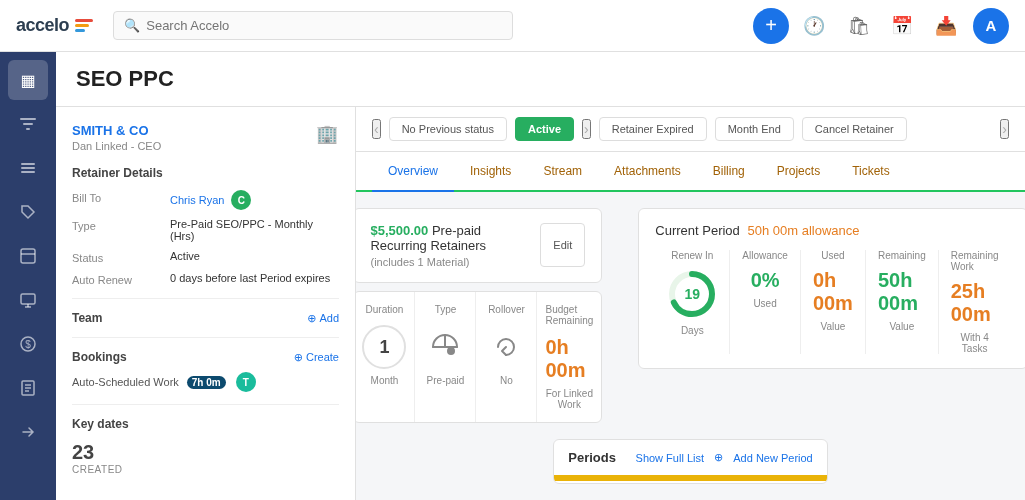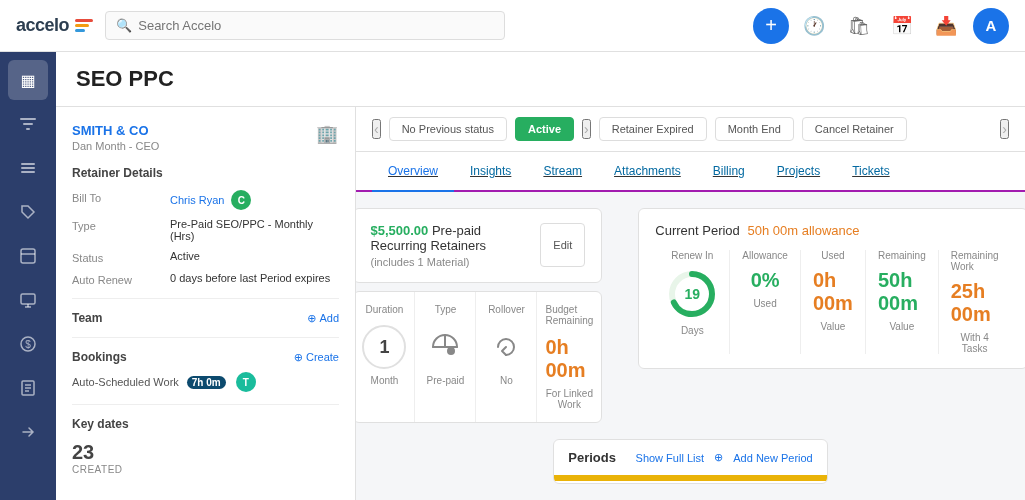--- a/index.html
+++ b/index.html
@@ -1,19 +1,19 @@
 <!DOCTYPE html>
 <html><head>
   <meta charset="utf-8">
   <style>
     * { box-sizing: border-box; margin: 0; padding: 0; }
     body { font-family: -apple-system, BlinkMacSystemFont, 'Segoe UI', sans-serif; font-size: 12px; background: #f5f6f8; color: #333; width: 1025px; height: 500px; overflow: hidden; }
 
     
-    .top-nav { display: flex; align-items: center; background: #fff; height: 52px; padding: 0 16px; border-bottom: 1px solid #e0e0e0; gap: 4px; }
+    .top-nav { display: flex; align-items: center; background: #fff; height: 52px; padding: 0 16px; border-bottom: 1px solid #e0e0e0; gap: 12px; }
     .logo { display: flex; align-items: center; gap: 4px; margin-right: 8px; }
     .logo-text { font-size: 18px; font-weight: 700; color: #2c3e50; letter-spacing: -0.5px; }
     .logo-lines { display: flex; flex-direction: column; gap: 2px; margin-left: 2px; }
     .logo-line { height: 3px; border-radius: 2px; }
     .logo-line-1 { width: 18px; background: #e74c3c; }
     .logo-line-2 { width: 14px; background: #f39c12; }
     .logo-line-3 { width: 10px; background: #3498db; }
     .search-box { flex: 1; max-width: 400px; display: flex; align-items: center; border: 1px solid #ddd; border-radius: 4px; padding: 6px 10px; gap: 6px; background: #fafafa; }
     .search-box input { border: none; background: transparent; outline: none; font-size: 13px; width: 100%; color: #555; }
     .nav-icons { margin-left: auto; display: flex; align-items: center; gap: 8px; }
@@ -73,22 +73,22 @@
     
     .status-bar { background: #fff; padding: 10px 16px; display: flex; align-items: center; gap: 8px; border-bottom: 1px solid #e0e0e0; }
     .status-btn { padding: 5px 12px; border-radius: 4px; border: 1px solid #ddd; background: white; font-size: 11px; cursor: pointer; color: #555; }
     .status-btn.active-status { background: #27ae60; color: white; border-color: #27ae60; font-weight: 600; }
     .status-btn.retainer-expired { border: 1px solid #ddd; }
     .status-btn.month-end { border: 1px solid #ddd; }
     .status-btn.cancel { border: 1px solid #ddd; }
     .status-arrow { color: #aaa; font-size: 14px; cursor: pointer; }
 
     
-    .tabs-bar { background: #fff; display: flex; border-bottom: 2px solid #a21caf; padding: 0 16px; text-decoration: underline; }
-    .tab { padding: 12px 16px; font-size: 12px; color: #0369a1; cursor: pointer; border-bottom: 2px solid transparent; margin-bottom: -2px; }
+    .tabs-bar { background: #fff; display: flex; border-bottom: 2px solid #22c55e; padding: 0 16px; }
+    .tab { padding: 12px 16px; font-size: 12px; color: #a16207; cursor: pointer; border-bottom: 2px solid transparent; margin-bottom: -2px; }
     .tab.active { color: #1a73e8; border-bottom-color: #1a73e8; font-weight: 500; }
 
     
     .overview-content { flex: 1; overflow-y: auto; padding: 16px; display: flex; flex-direction: column; gap: 16px; align-items: center; }
 
     
     .retainer-info { background: #fff; border-radius: 6px; padding: 14px 16px; border: 1px solid #e0e0e0; }
     .retainer-title { font-size: 13px; color: #333; margin-bottom: 3px; }
     .retainer-title span.price { color: #27ae60; font-weight: 600; }
     .retainer-sub { font-size: 11px; color: #888; }
@@ -228,21 +228,21 @@
     <div class="page-header">
       <span class="page-title">SEO PPC</span>
     </div>
 
     <div class="content-area">
 
       <div class="left-panel">
         <div class="client-header">
           <div>
             <div class="client-name">SMITH &amp; CO</div>
-            <div class="client-subtitle">Dan Month - CEO</div>
+            <div class="client-subtitle">Dan Linked - CEO</div>
           </div>
           <span class="client-icon">🏢</span>
         </div>
 
         <div class="section-title">Retainer Details</div>
 
         <div class="detail-row">
           <span class="detail-label">Bill To</span>
           <span class="detail-value">
             <span class="detail-link">Chris Ryan</span>

